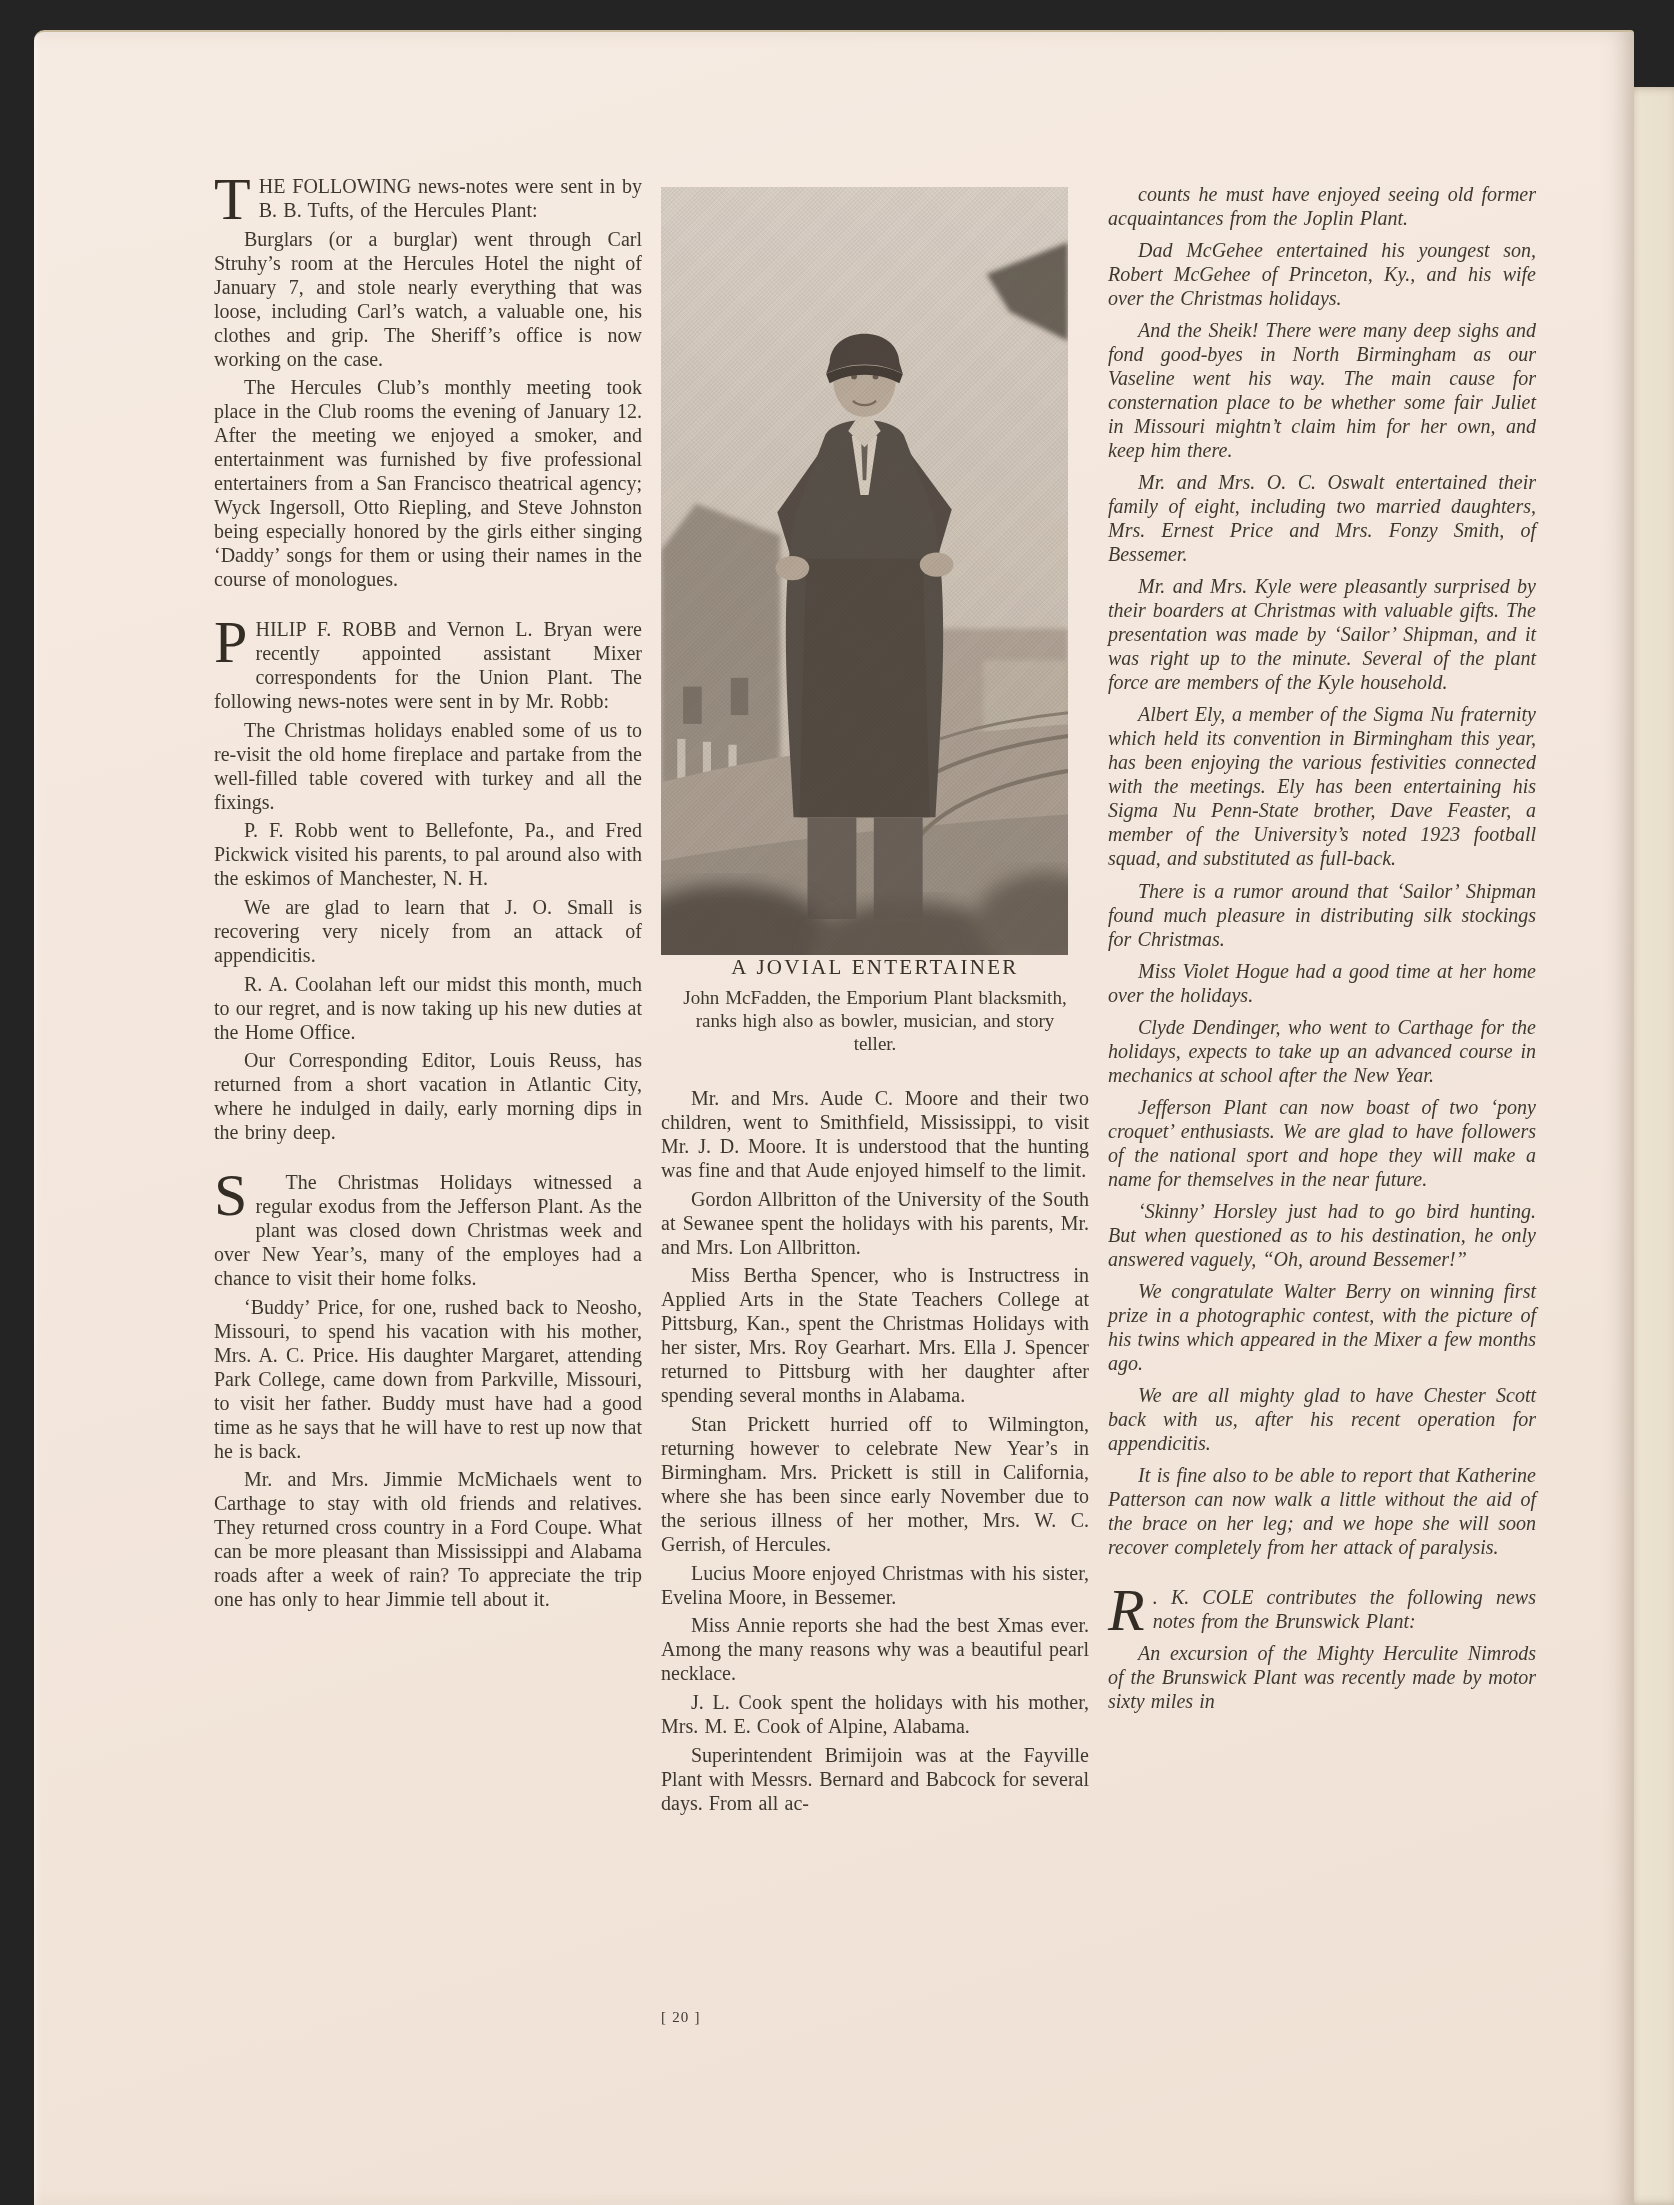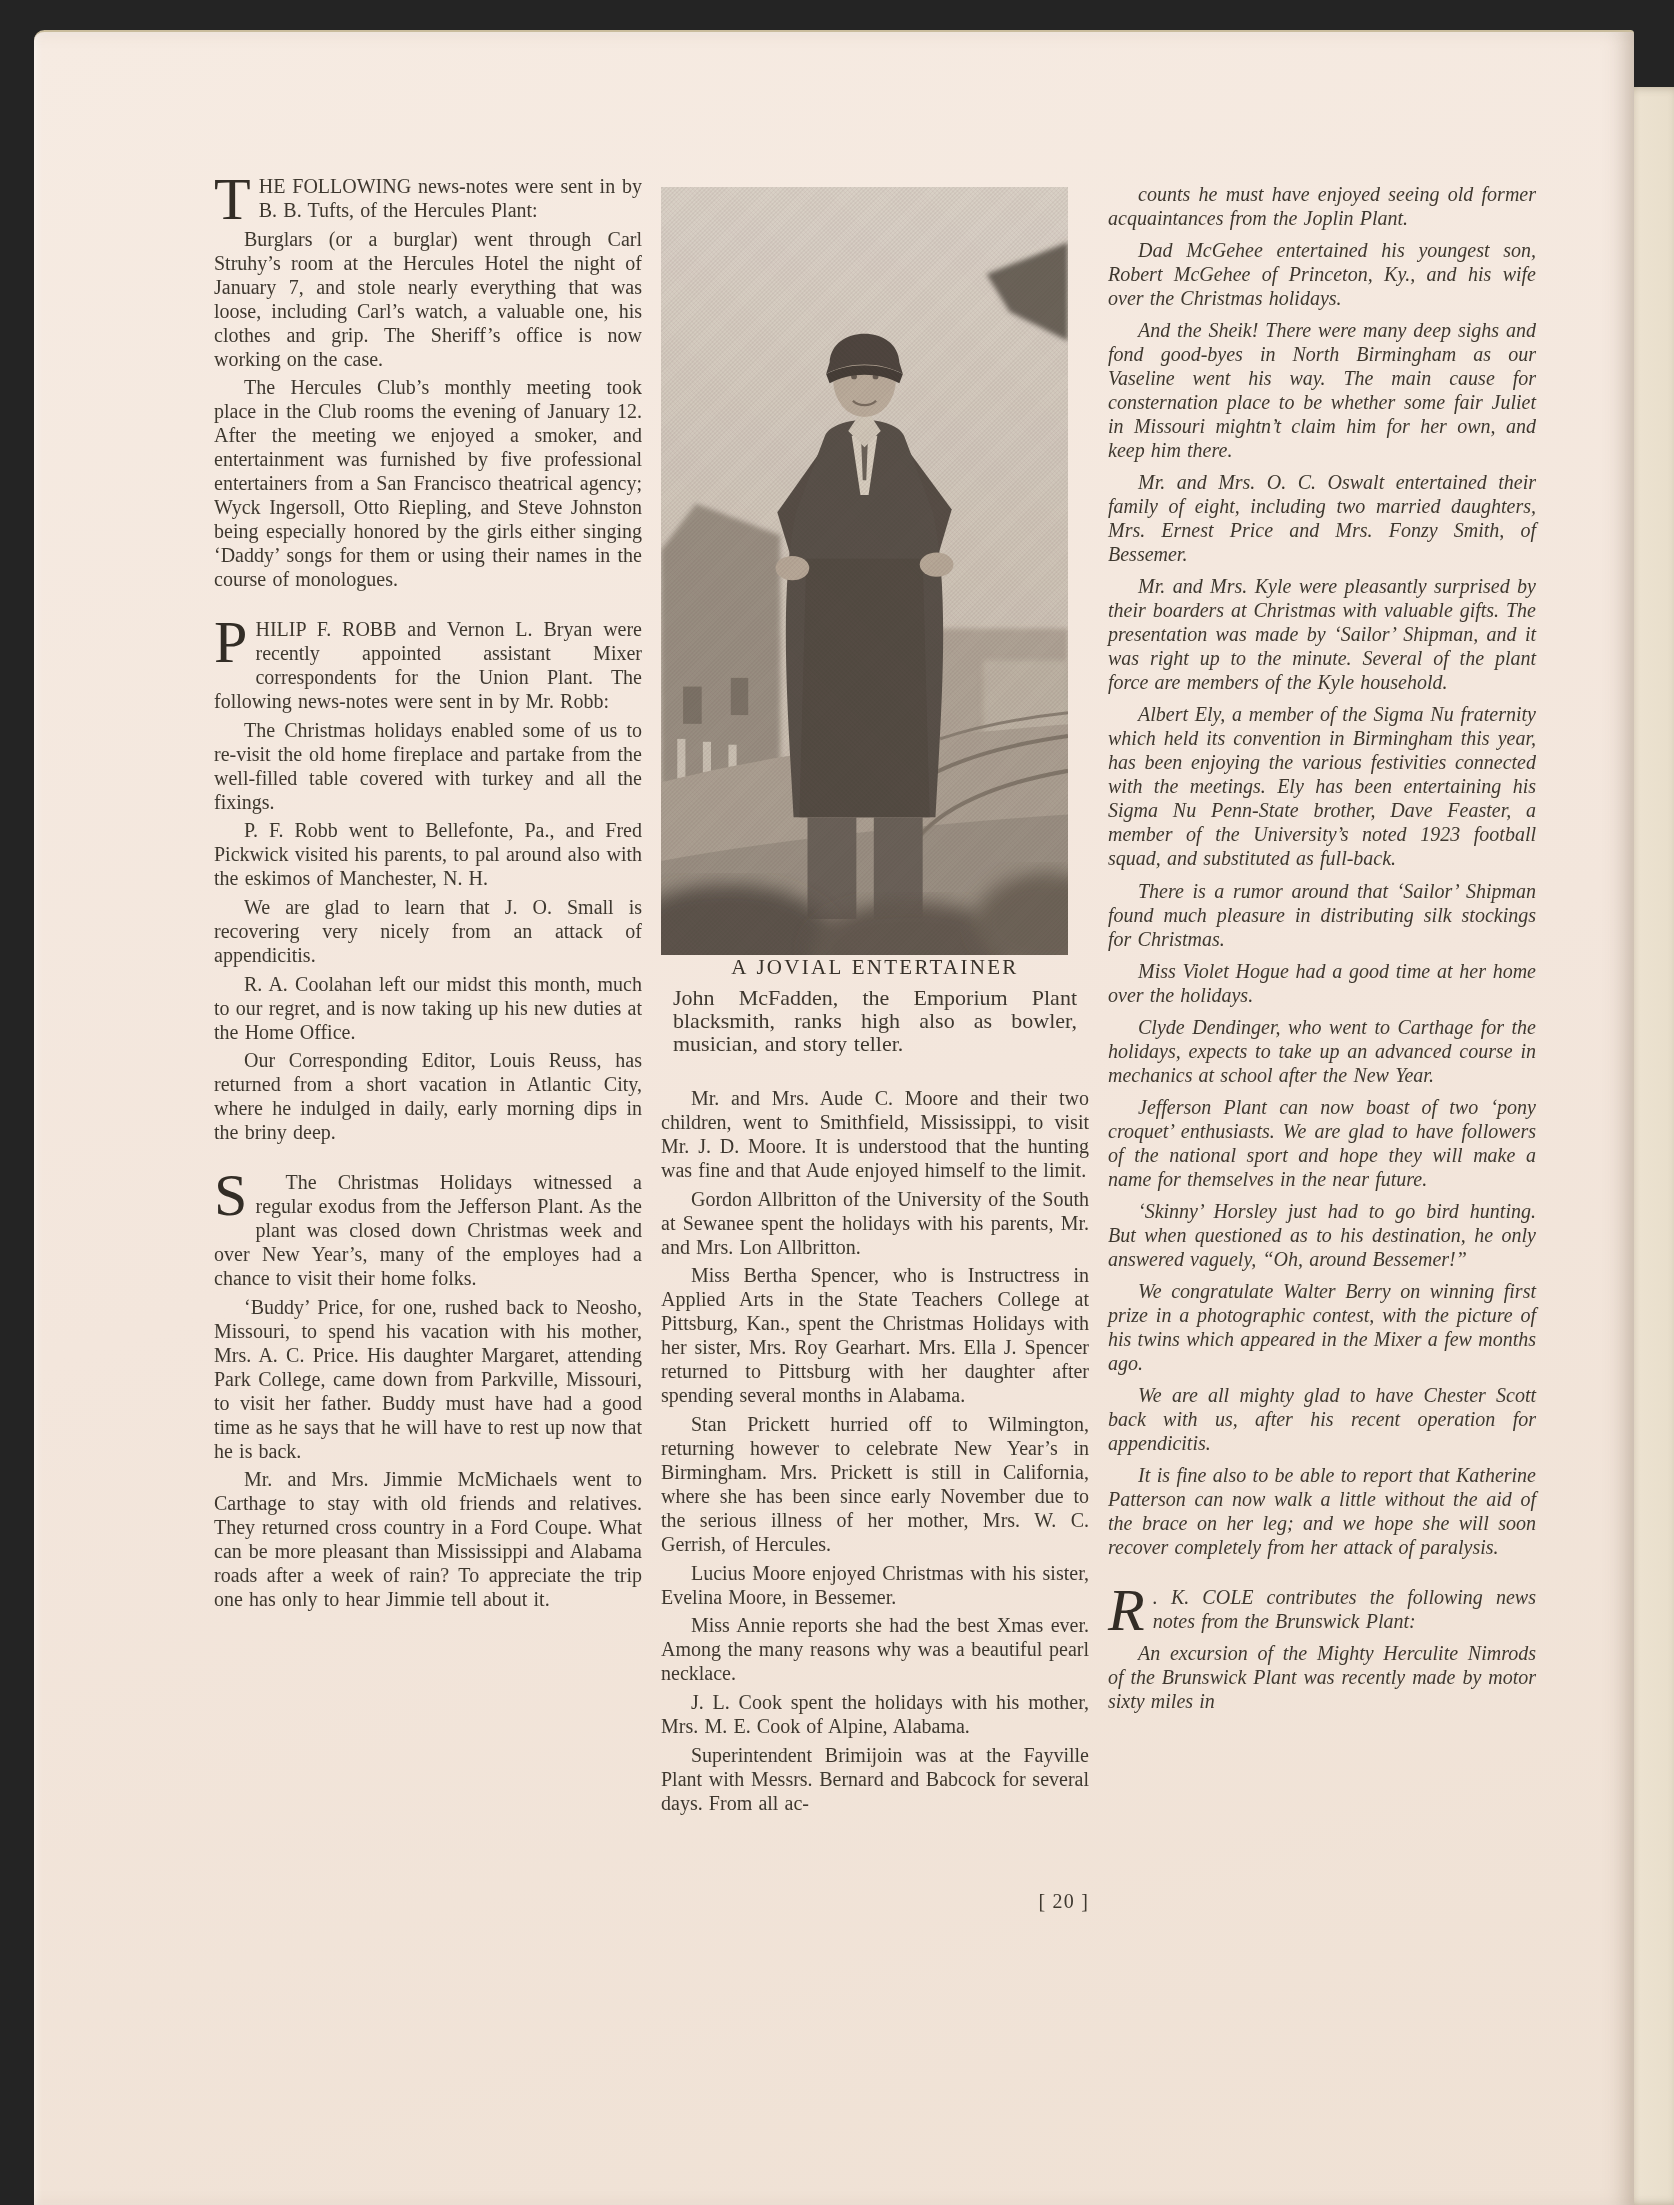--- a/index.html
+++ b/index.html
@@ -45,27 +45,27 @@
     content:"";position:absolute;inset:0;
     background:
       repeating-linear-gradient(45deg,rgba(150,80,110,.045) 0 1.7px,rgba(0,0,0,0) 1.7px 3.5px),
       repeating-linear-gradient(-45deg,rgba(60,50,40,.05) 0 1.2px,rgba(0,0,0,0) 1.2px 2.9px);
   }
   .cap-title{
     text-align:center;font-size:21px;letter-spacing:2.3px;
     color:#38322a;
   }
   .cap-text{
-    margin:7px auto 0;width:404px;
-    font-size:22px;line-height:23px;color:#3e382f;
+    margin:7px auto 0;width:404px;text-align:center;
+    font-size:19px;line-height:23px;color:#3e382f;
   }
   .mid-first{margin-top:31px !important;}
   .page-number{
-    position:absolute;left:627px;top:1858px;width:428px;
-    text-align:right;font-size:20px;color:#3e382f;letter-spacing:1.2px;
+    position:absolute;left:627px;top:1977px;width:428px;
+    text-align:left;font-size:15px;color:#3e382f;letter-spacing:1.2px;
   }
 </style>
 </head>
 <body>
 
 <div class="next-page-edge"></div>
 
 <div class="page">
 
   <div class="col col-left">

